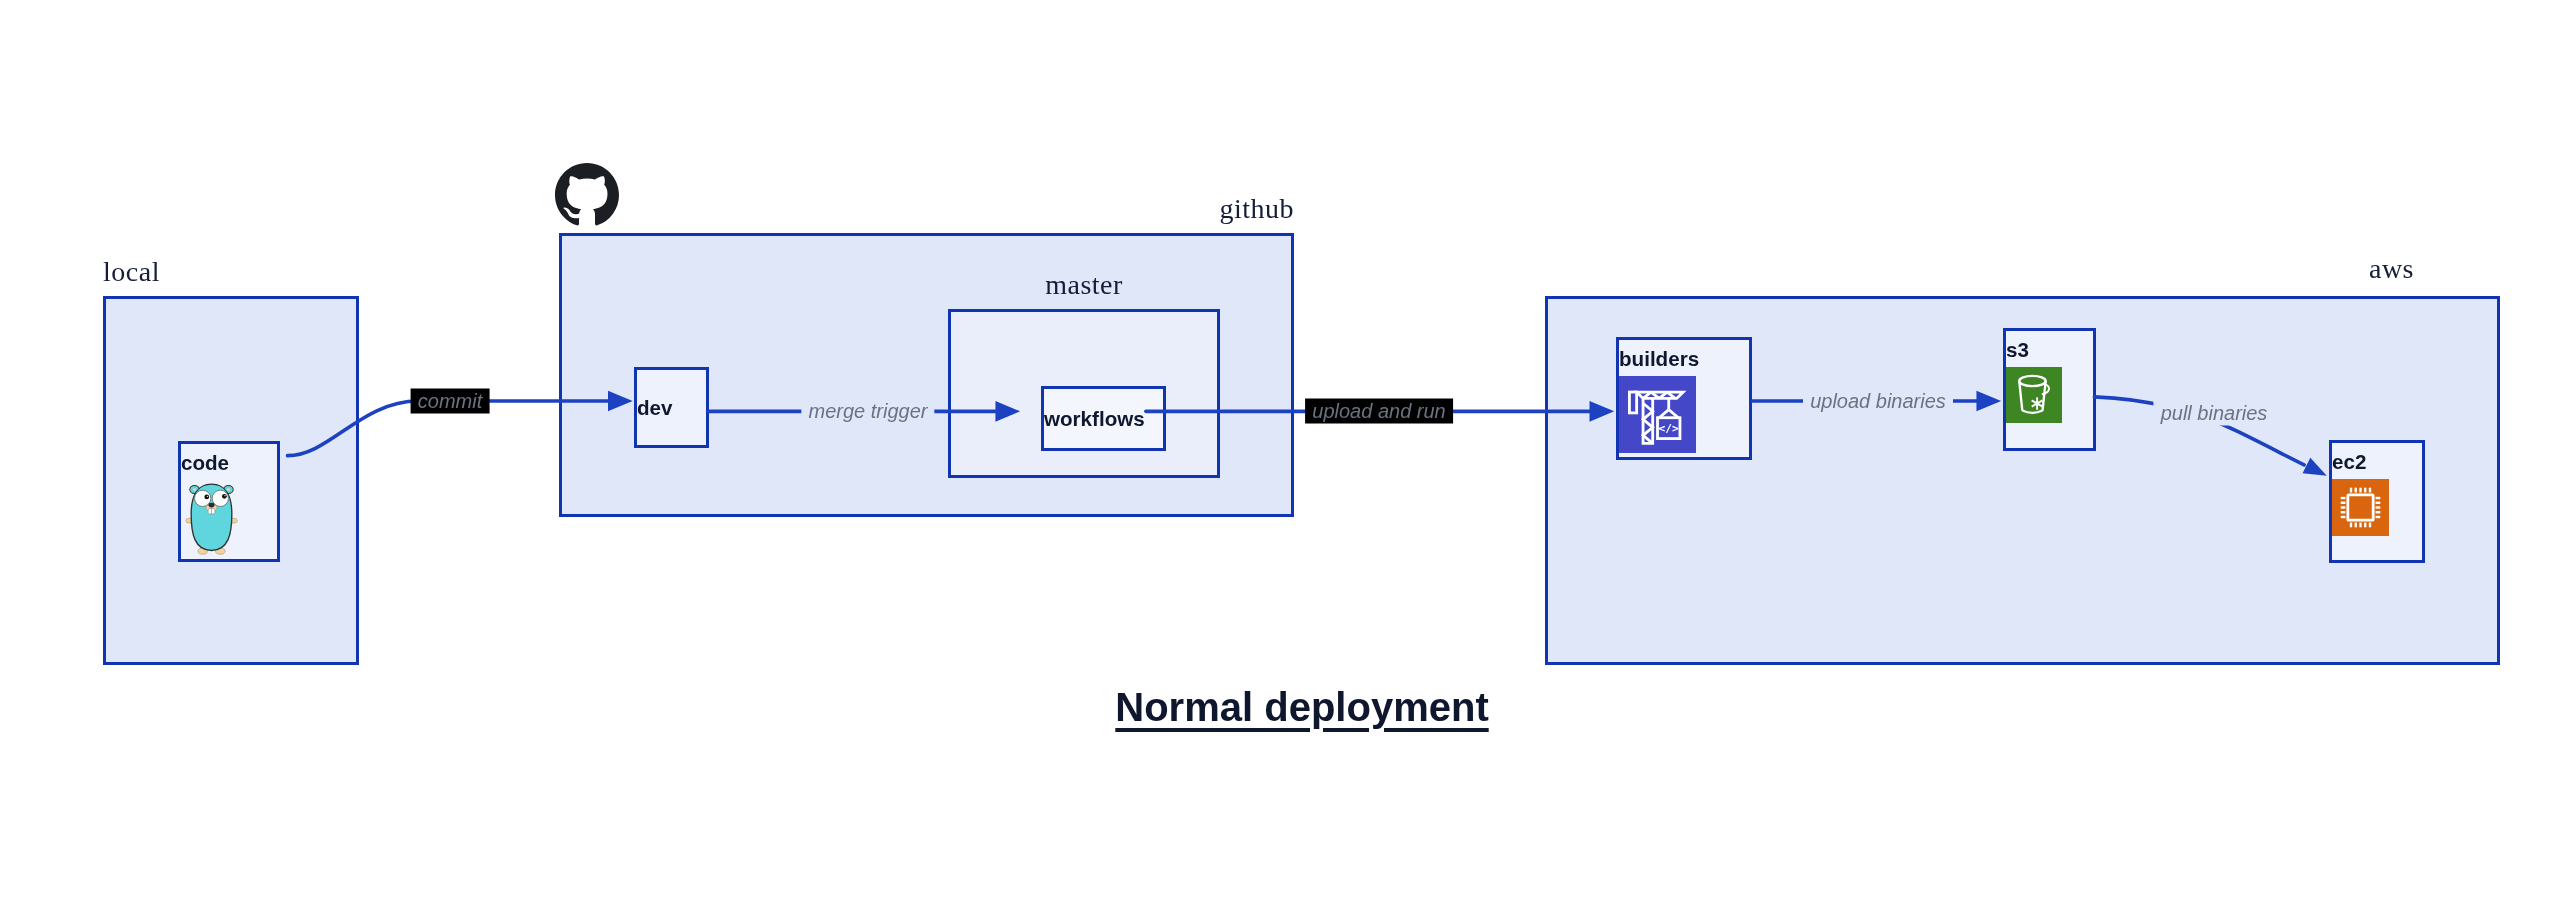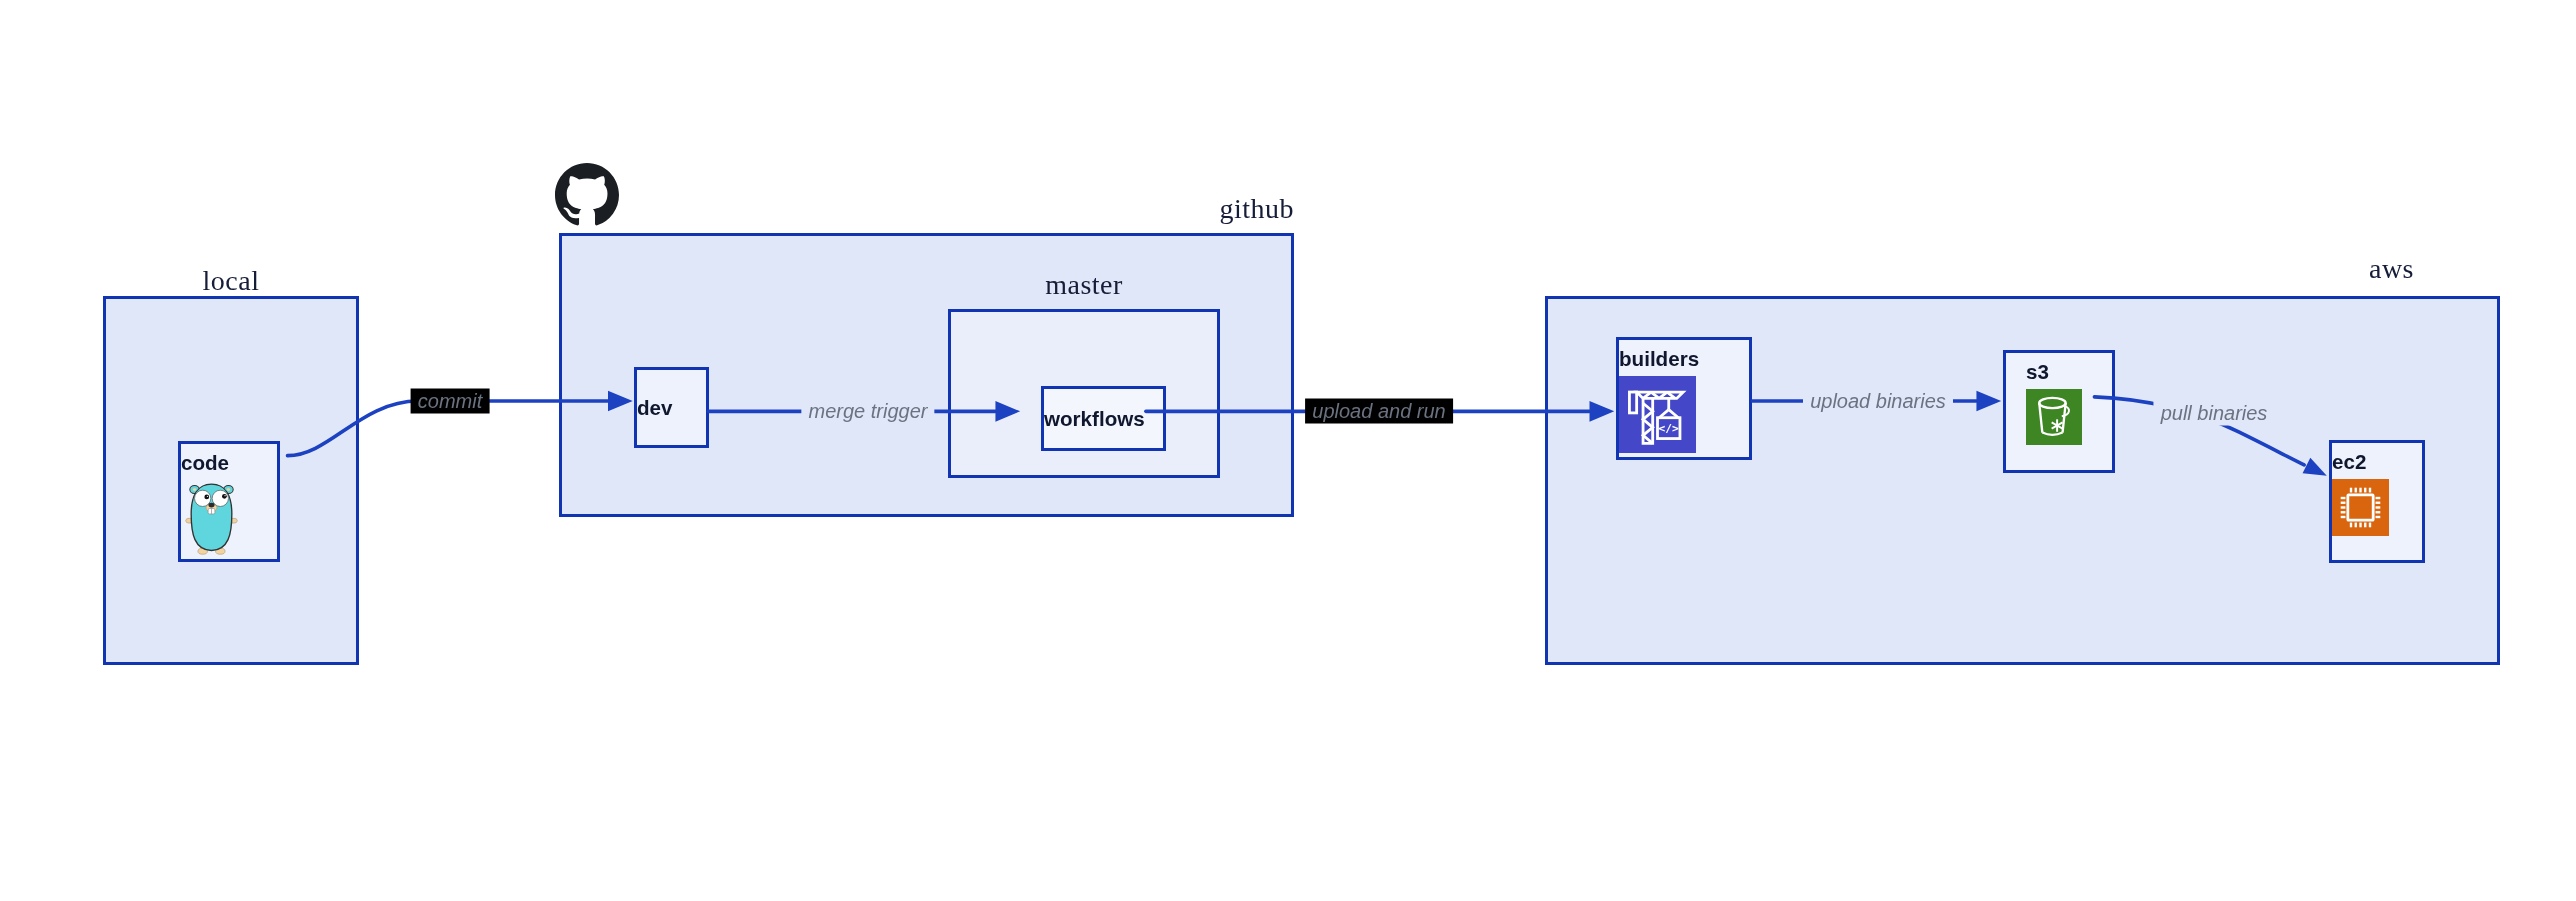--- a/index.html
+++ b/index.html
@@ -38,21 +38,21 @@
 
   .caption{position:absolute;transform:translateX(-50%);font-size:40px;font-weight:600;color:#0f172e;
            text-decoration:underline;text-decoration-thickness:3.6px;text-underline-offset:7.2px;z-index:4;white-space:nowrap;}
 </style>
 </head>
 <body>
 
 <div class="stage">
 
   <div class="group" style="left:103px;top:296px;width:256px;height:369px;"></div>
-  <div class="group-title" style="left:103px;top:265px;width:256px;text-align:center;">local</div>
+  <div class="group-title" style="left:103px;top:256px;width:256px;">local</div>
 
   <div class="group" style="left:559px;top:233px;width:735px;height:284px;"></div>
   <div class="group-title" style="left:985px;top:193px;width:309px;text-align:right;">github</div>
 
   <div class="group master" style="left:948px;top:309px;width:272px;height:169px;"></div>
   <div class="group-title" style="left:948px;top:269px;width:272px;text-align:center;">master</div>
 
   <div class="group" style="left:1545px;top:296px;width:955px;height:369px;"></div>
   <div class="group-title" style="left:1459px;top:253px;width:955px;text-align:right;">aws</div>
 
@@ -103,21 +103,21 @@
         <path d="M30,28 L30,84 L42,84 L42,28"></path>
         <path d="M30,34 L42,44 L30,54 L42,64 L30,74 L42,84"></path>
         <line x1="62" y1="28" x2="62" y2="42"></line>
         <path d="M62,42 L50,52 M62,42 L74,52"></path>
         <rect x="48" y="52" width="28" height="26"></rect>
       </g>
       <text x="62" y="70" text-anchor="middle" fill="#ffffff" font-size="14" font-weight="bold" font-family="DejaVu Sans Mono, monospace">&lt;/&gt;</text>
     </svg>
   </div>
 
-  <div class="node" style="left:2003px;top:350px;width:112px;height:123px;padding-left:20px;">
+  <div class="node" style="left:2003px;top:328px;width:93px;height:123px;">
     <div class="node-label">s3</div>
     <svg class="icon-tile tile-green" width="56" height="56" viewBox="0 0 72 72">
       <g stroke="#ffffff" fill="none">
         <ellipse cx="34" cy="18" rx="17" ry="6.5" stroke-width="3"></ellipse>
         <path d="M17,18 L21,56" stroke-width="3"></path>
         <path d="M51,18 L47,56" stroke-width="3"></path>
         <path d="M21,56 Q34,62 47,56" stroke-width="3"></path>
         <path d="M50,22 C58,25 57,33 46,35" stroke-width="2.5"></path>
         <g stroke-width="2.5">
           <line x1="40" y1="39" x2="40" y2="55"></line>
@@ -181,15 +181,16 @@
       <polygon points="4516,923 4469,918 4484,888"></polygon>
     </g>
   </svg>
 
   <div class="edge-label bg-white" style="left:450px;top:401px;">commit</div>
   <div class="edge-label bg-group" style="left:868px;top:411px;">merge trigger</div>
   <div class="edge-label bg-white" style="left:1379px;top:411px;">upload and run</div>
   <div class="edge-label bg-group" style="left:1878px;top:401px;">upload binaries</div>
   <div class="edge-label bg-group" style="left:2214px;top:413px;">pull binaries</div>
 
+  <div class="caption" style="left:1302px;top:685px;">Normal deployment</div>
 
 </div>
 
 
 </body></html>

